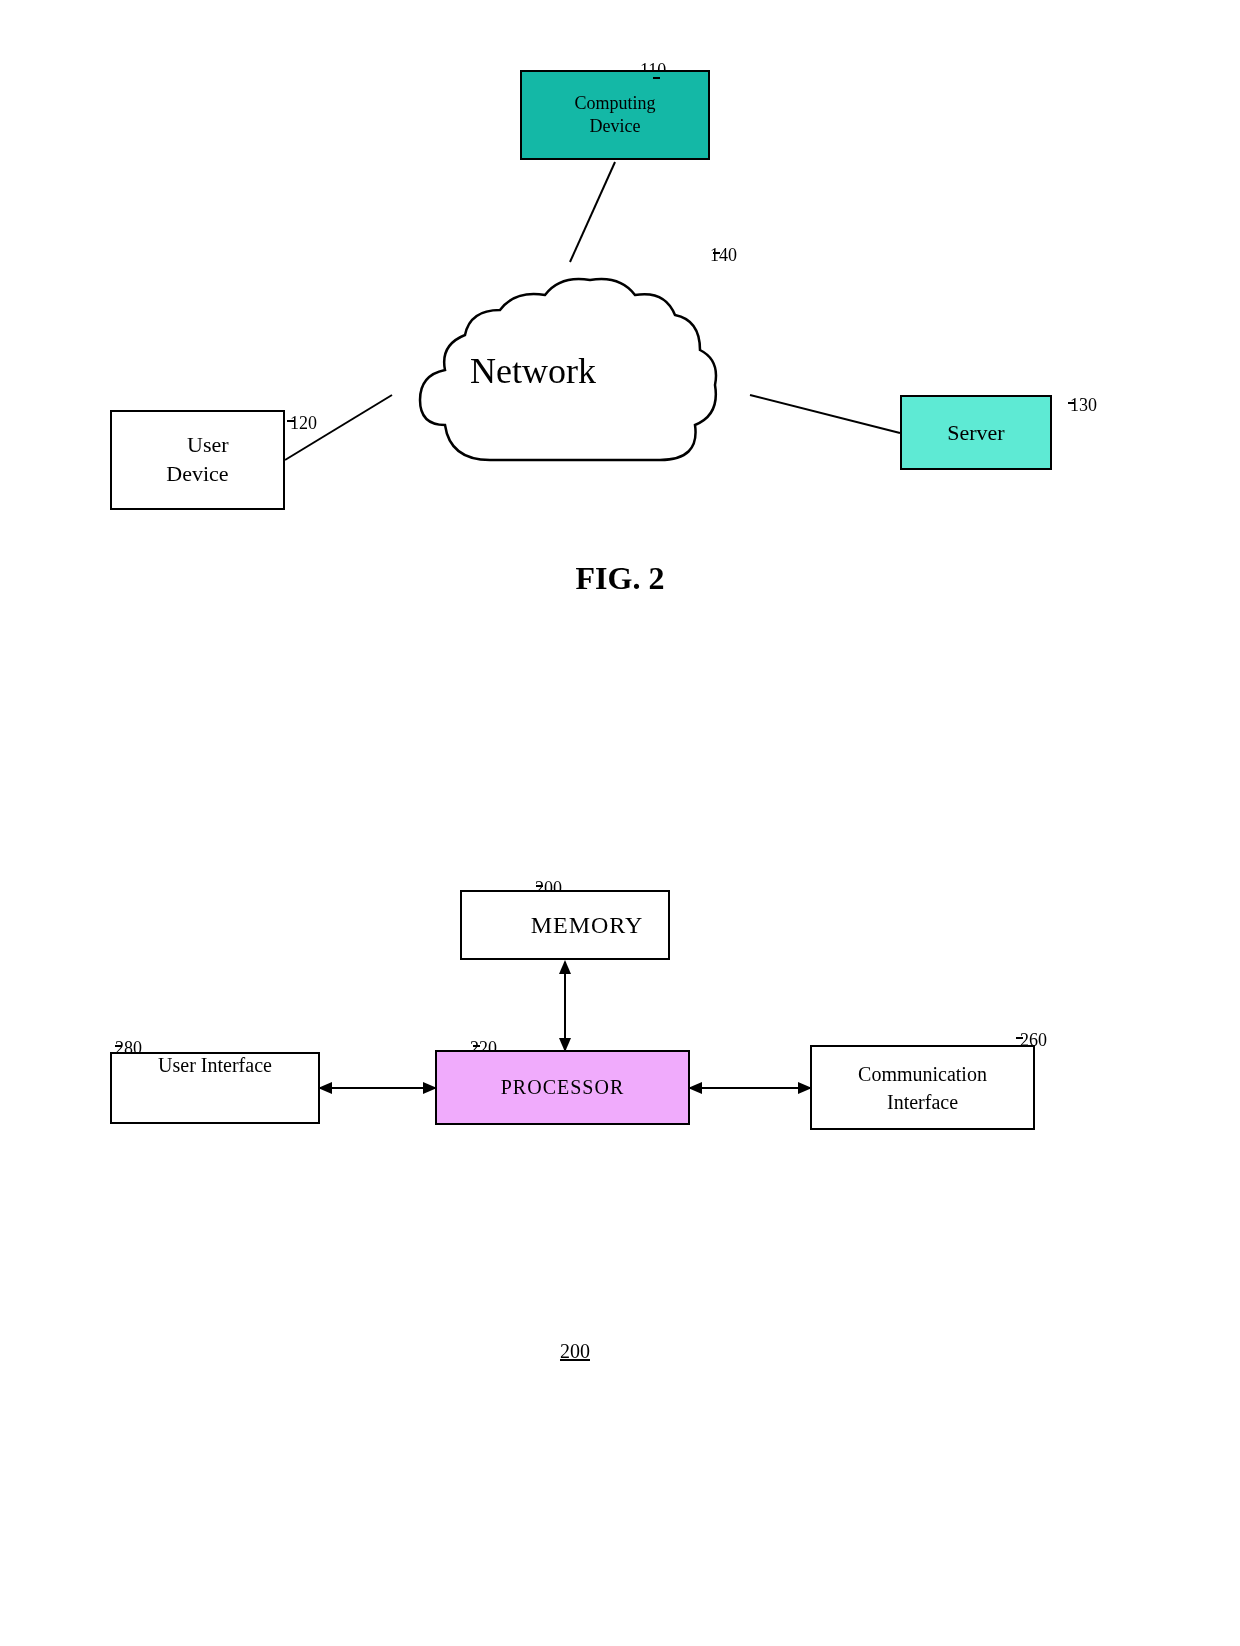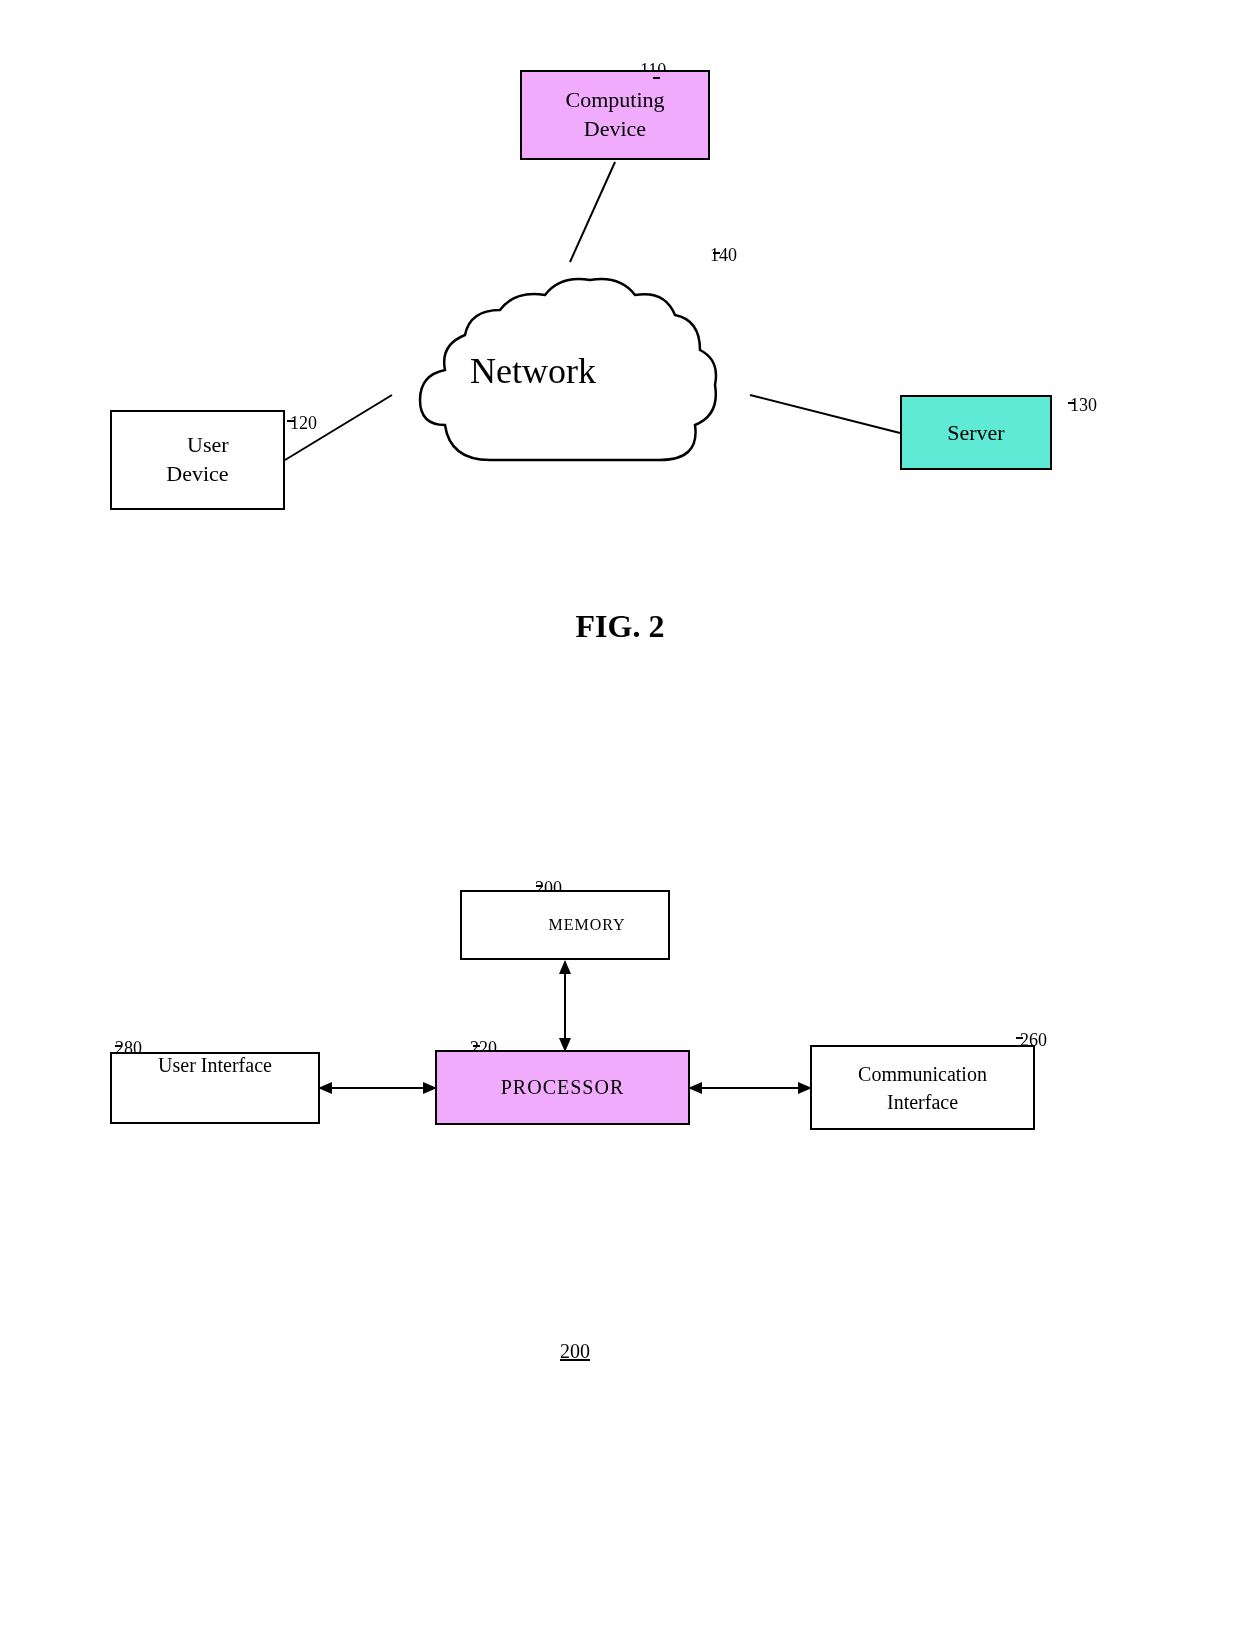--- a/index.html
+++ b/index.html
@@ -33,23 +33,23 @@
       position: absolute;
       top: 30px;
       left: 440px;
       width: 190px;
       height: 90px;
       border: 2px solid #000;
       display: flex;
       align-items: center;
       justify-content: center;
       text-align: center;
-      font-size: 22px;
+      font-size: 18px;
       line-height: 1.3;
-      background: #f0abfc;
+      background: #14b8a6;
     }
 
     .label-110 {
       position: absolute;
       top: 20px;
       left: 560px;
       font-size: 18px;
     }
 
     
@@ -147,21 +147,21 @@
     .memory-box {
       position: absolute;
       top: 70px;
       left: 380px;
       width: 210px;
       height: 70px;
       border: 2px solid #000;
       display: flex;
       align-items: center;
       justify-content: center;
-      font-size: 16px;
+      font-size: 24px;
       letter-spacing: 1px;
       background: #fff;
       padding-left: 44px;
     }
 
     .label-240 {
       position: absolute;
       top: 58px;
       left: 455px;
       font-size: 18px;
@@ -246,21 +246,20 @@
 
     
     .fig2-caption {
       position: absolute;
       top: 560px;
       left: 0;
       width: 1240px;
       text-align: center;
       font-size: 32px;
       font-weight: bold;
-      margin-top: 48px;
     }
 
     
     .connections-svg {
       position: absolute;
       top: 0;
       left: 0;
       width: 100%;
       height: 100%;
       pointer-events: none;

